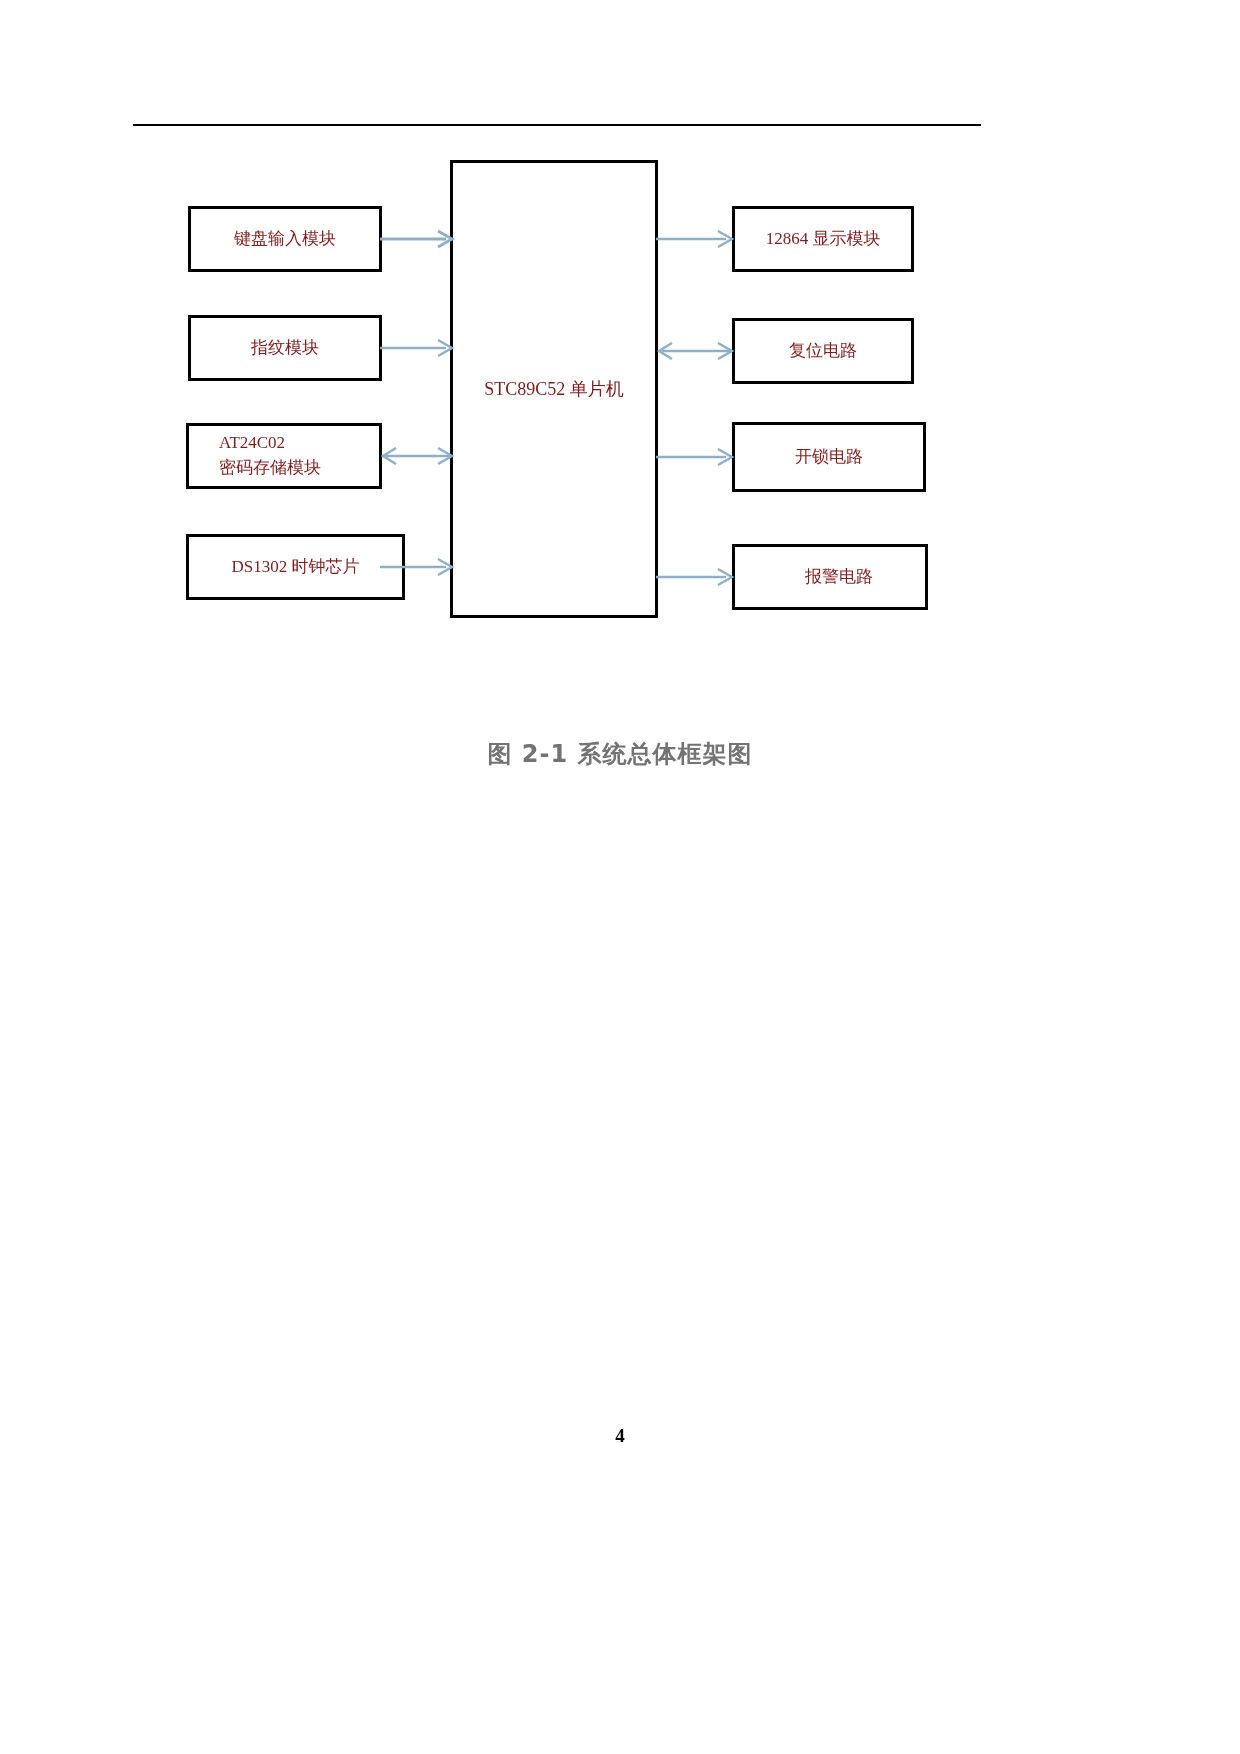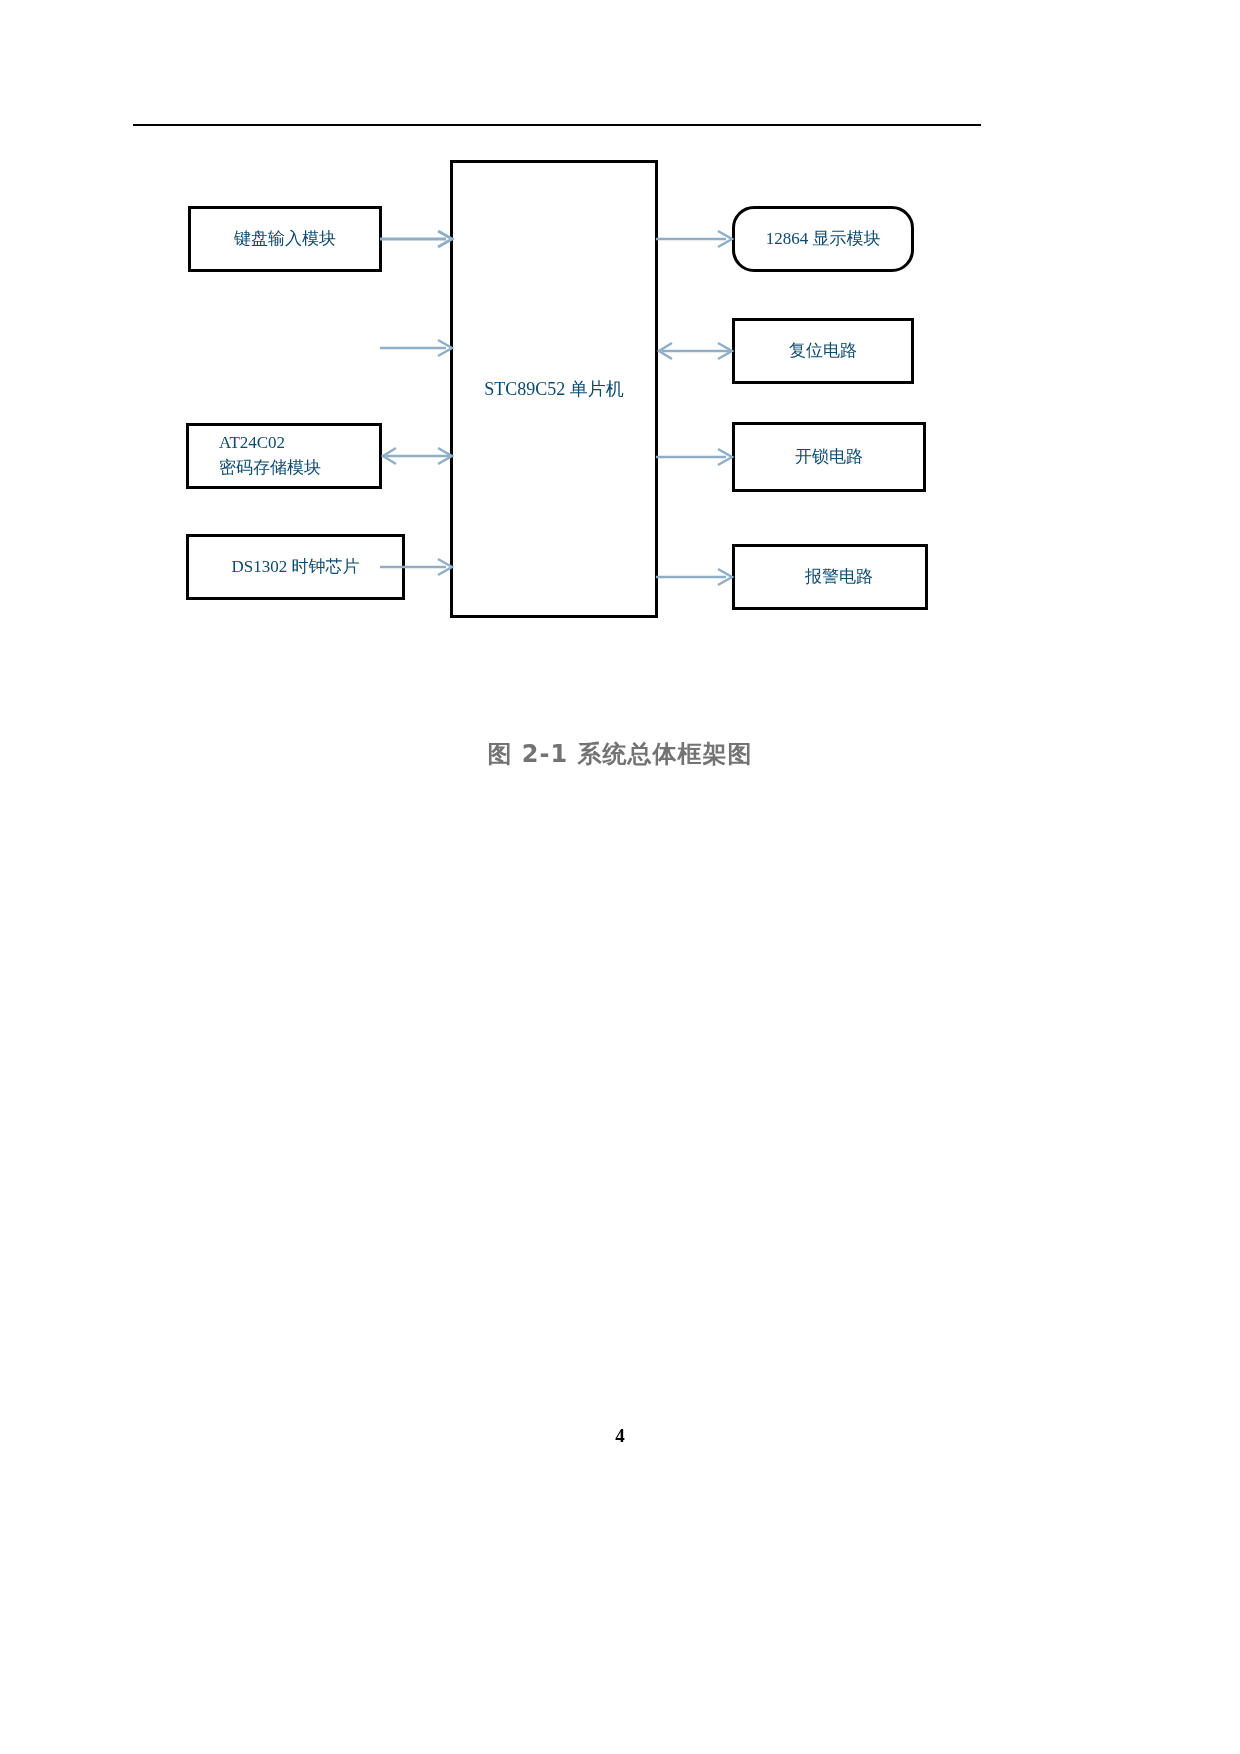--- a/index.html
+++ b/index.html
@@ -48,21 +48,21 @@
     border: 3px solid #000000;
     background: #ffffff;
     display: flex;
     flex-direction: column;
     align-items: center;
     justify-content: center;
     text-align: center;
     line-height: 1.45;
     font-size: 17px;
     font-family: "Liberation Serif", "DejaVu Serif", serif;
-    color: #0c4a6e;
+    color: #7f1d1d;
   }
 
   .node.left-pad {
     align-items: flex-start;
     padding-left: 30px;
     text-align: center;
   }
 
   .node .line {
     display: block;
@@ -78,21 +78,21 @@
   
   #node-mcu {
     left: 270px;
     top: 8px;
     width: 208px;
     height: 458px;
     font-size: 18px;
   }
 
   
-  #node-display { left: 552px; top: 54px;  width: 182px; height: 66px; border-radius: 22px; }
+  #node-display { left: 552px; top: 54px;  width: 182px; height: 66px; }
   #node-reset   { left: 552px; top: 166px; width: 182px; height: 66px; }
   #node-unlock  { left: 552px; top: 270px; width: 194px; height: 70px; }
   #node-alarm   { left: 552px; top: 392px; width: 196px; height: 66px; padding-left: 18px; }
 
   
   .connector {
     position: absolute;
     height: 26px;
     pointer-events: none;
   }
@@ -141,20 +141,23 @@
 <div class="page">
 
   <div class="header-rule"></div>
 
   <div class="diagram">
 
     <div class="node" id="node-keypad">
       <span class="line">键盘输入模块</span>
     </div>
 
+    <div class="node" id="node-fingerprint">
+      <span class="line">指纹模块</span>
+    </div>
 
     <div class="node left-pad" id="node-eeprom">
       <span class="line">AT24C02</span>
       <span class="line">密码存储模块</span>
     </div>
 
     <div class="node" id="node-rtc">
       <span class="line">DS1302 时钟芯片</span>
     </div>
 

